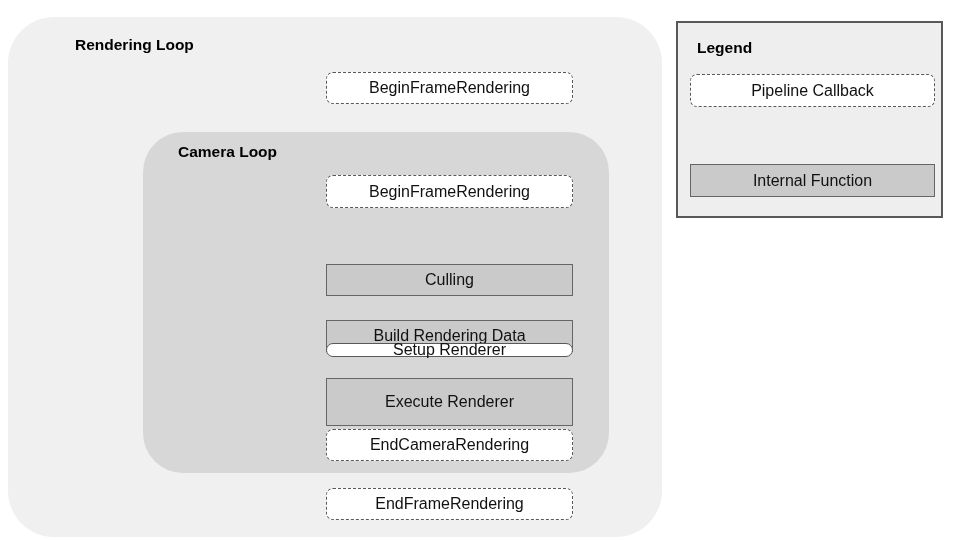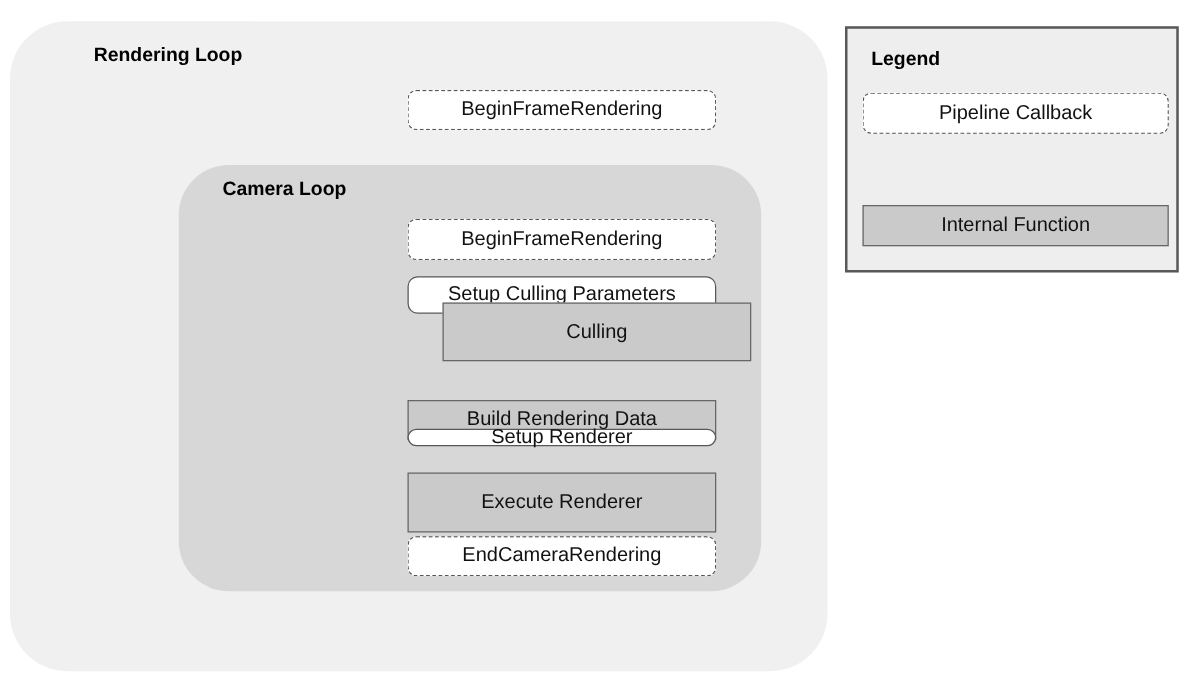--- a/index.html
+++ b/index.html
@@ -91,32 +91,32 @@
   </div>
 
   <div class="group camera-loop">
     <div class="group-label">Camera Loop</div>
   </div>
 
   <div class="box dashed" style="top:72px;height:32px;">BeginFrameRendering</div>
 
   <div class="box dashed" style="top:175px;height:33px;">BeginFrameRendering</div>
 
-  <div class="box solid-white" style="top:221px;height:30px;">Setup Culling Parameters</div>
 
-  <div class="box solid-gray" style="top:242px;height:47px;margin-left:28px;">Culling</div>
+  <div class="box solid-gray" style="top:264px;height:32px;">Culling</div>
 
   <div class="box solid-gray" style="top:320px;height:32px;">Build Rendering Data</div>
 
   <div class="box solid-white" style="top:343px;height:14px;">Setup Renderer</div>
 
   <div class="box solid-gray" style="top:378px;height:48px;">Execute Renderer</div>
 
   <div class="box dashed" style="top:429px;height:32px;">EndCameraRendering</div>
 
+  <div class="box dashed" style="top:488px;height:32px;">EndFrameRendering</div>
 
   <div class="legend">
     <div class="legend-title">Legend</div>
 
     <div class="box dashed" style="top:51px;height:33px;text-align:center;">Pipeline Callback</div>
 
 
     <div class="box solid-gray" style="top:141px;height:33px;">Internal Function</div>
   </div>
 

